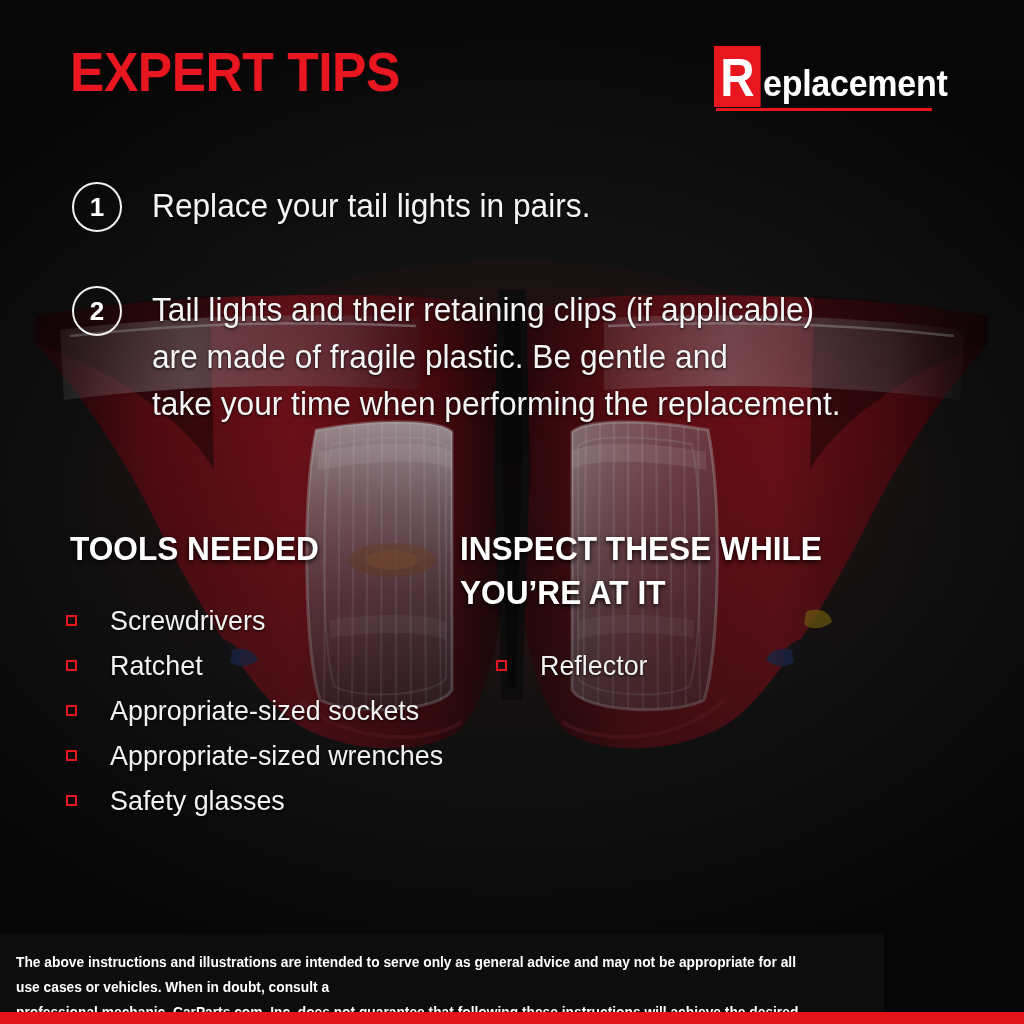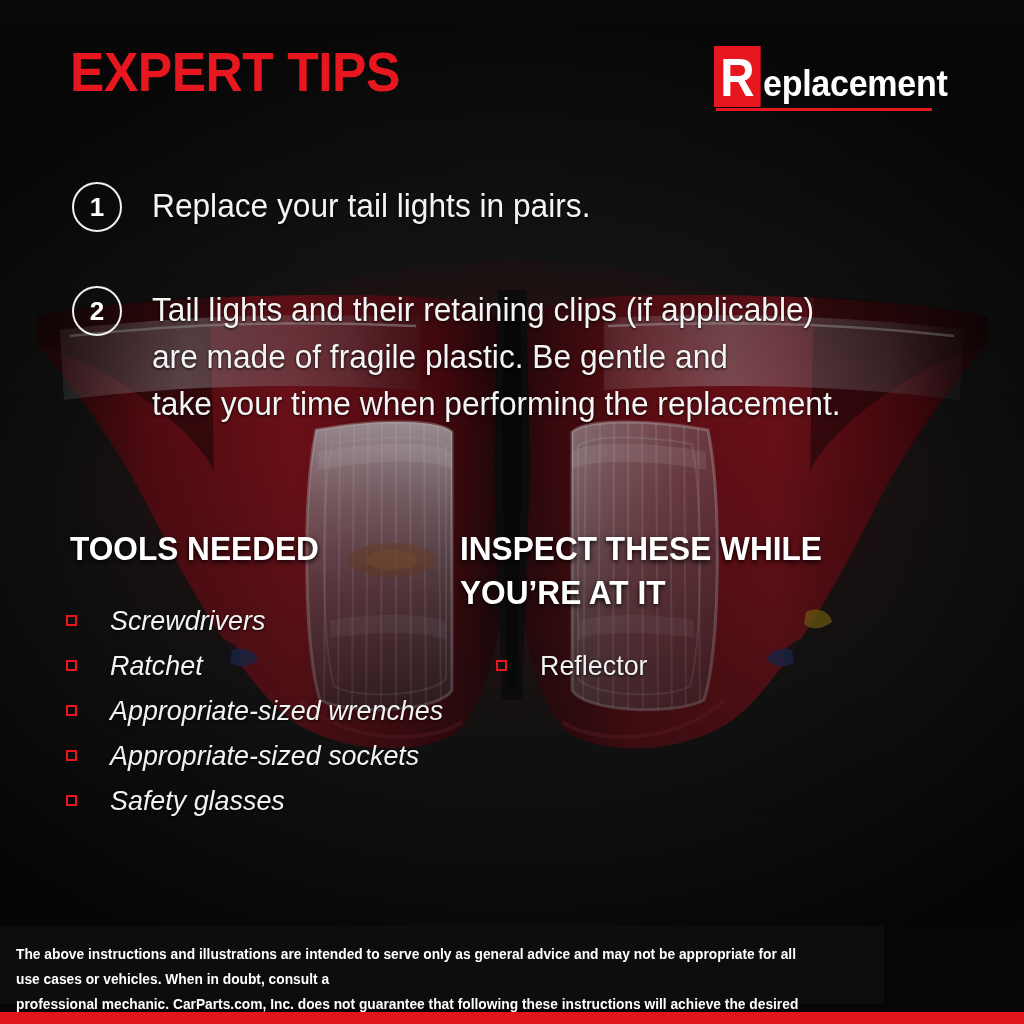--- a/index.html
+++ b/index.html
@@ -155,21 +155,21 @@
   #tools-head { left: 66px; top: 526px; width: 380px; }
   #inspect-head { left: 456px; top: 526px; width: 400px; }
 
   
   .blist {
     position: absolute;
     list-style: none;
     margin: 0;
     padding: 0;
   }
-  #tools-list { left: 62px; top: 598px; font-style: italic; }
+  #tools-list { left: 62px; top: 598px; }
   #inspect-list { left: 492px; top: 643px; }
 
   .blist li {
     display: flex;
     align-items: center;
     height: 45px;
   }
   .bullet {
     flex: 0 0 auto;
     width: 11px;
@@ -187,21 +187,21 @@
     transform: scaleX(0.96);
     transform-origin: left center;
     white-space: nowrap;
     text-shadow: 0 1px 3px rgba(0,0,0,0.85);
   }
 
   
   #footer {
     position: absolute;
     left: 0;
-    bottom: 20px;
+    bottom: 12px;
     width: 884px;
     height: 78px;
     background: #0d0d0d;
     z-index: 3;
     box-sizing: border-box;
     padding: 16px 22px 0 16px;
   }
   .footer-text {
     color: #ffffff;
     font-family: "Liberation Sans Narrow", "Liberation Sans", sans-serif;
@@ -380,25 +380,25 @@
       <li>
         <span class="bullet"></span>
         <span class="bullet-label">Screwdrivers</span>
       </li>
       <li>
         <span class="bullet"></span>
         <span class="bullet-label">Ratchet</span>
       </li>
       <li>
         <span class="bullet"></span>
+        <span class="bullet-label">Appropriate-sized sockets</span>
+      </li>
+      <li>
+        <span class="bullet"></span>
         <span class="bullet-label">Appropriate-sized wrenches</span>
-      </li>
-      <li>
-        <span class="bullet"></span>
-        <span class="bullet-label">Appropriate-sized sockets</span>
       </li>
       <li>
         <span class="bullet"></span>
         <span class="bullet-label">Safety glasses</span>
       </li>
     </ul>
 
     <div class="col-head" id="inspect-head">INSPECT THESE WHILE YOU’RE AT IT</div>
 
     <ul class="blist" id="inspect-list">

